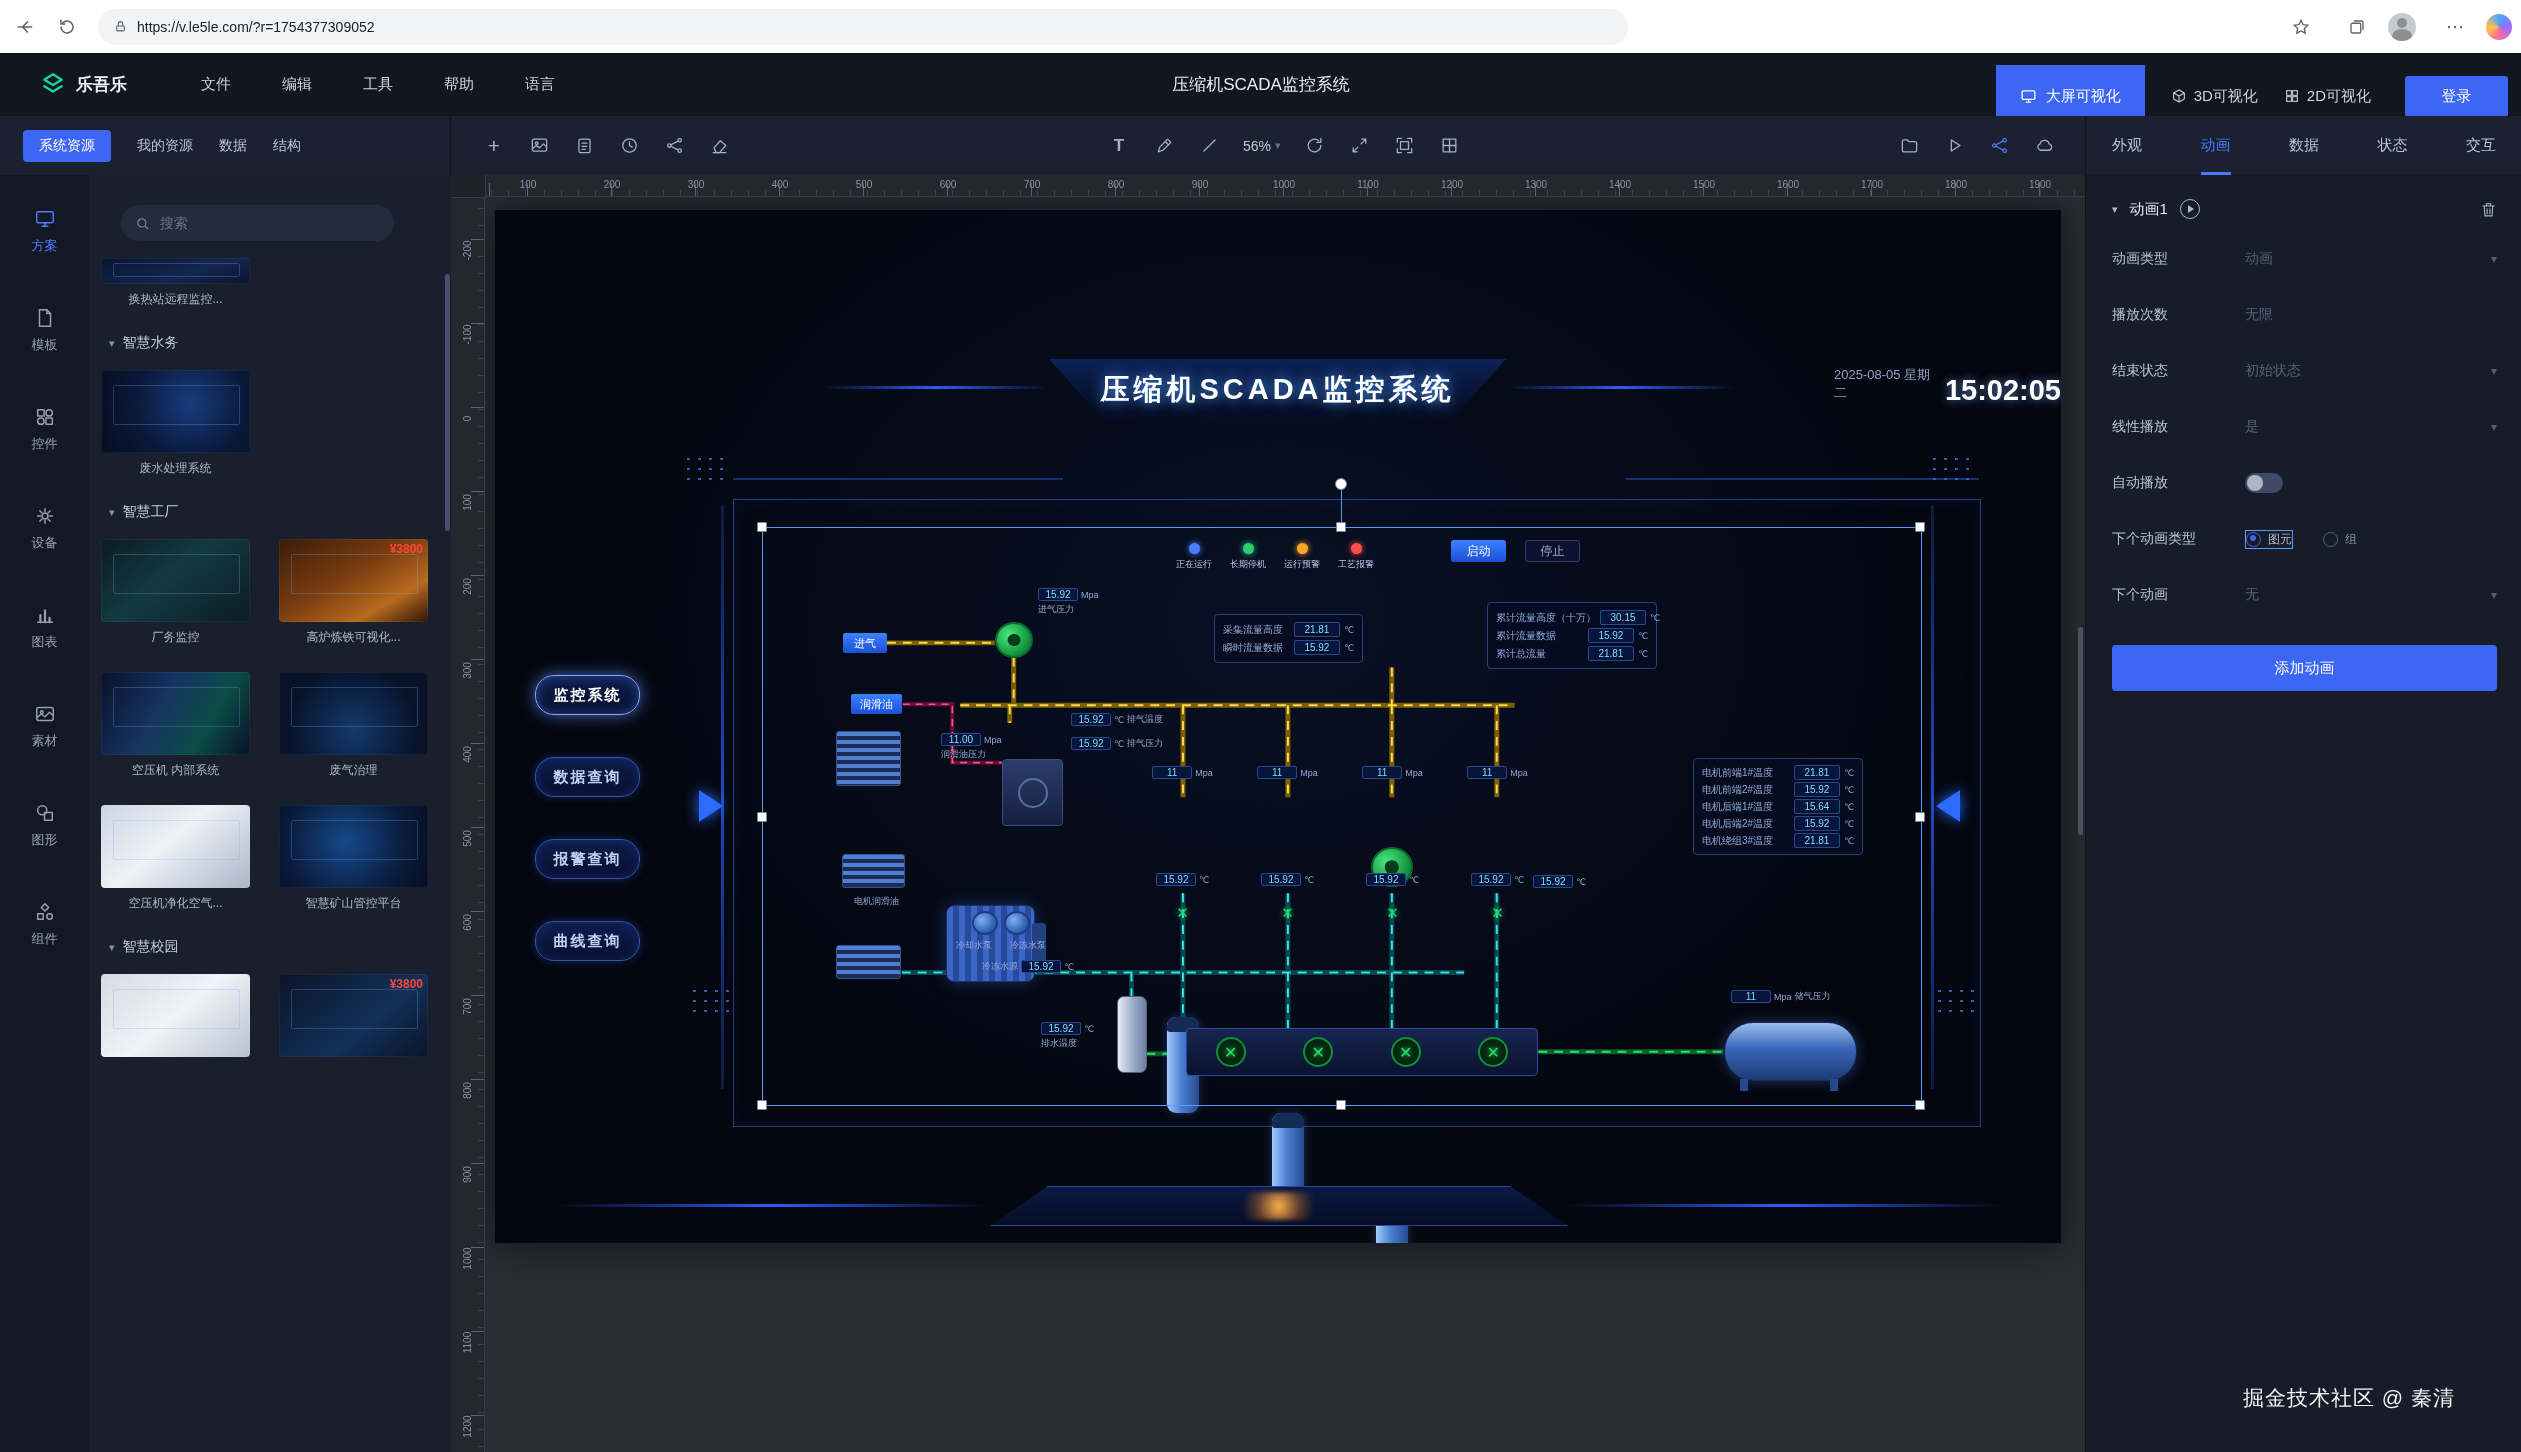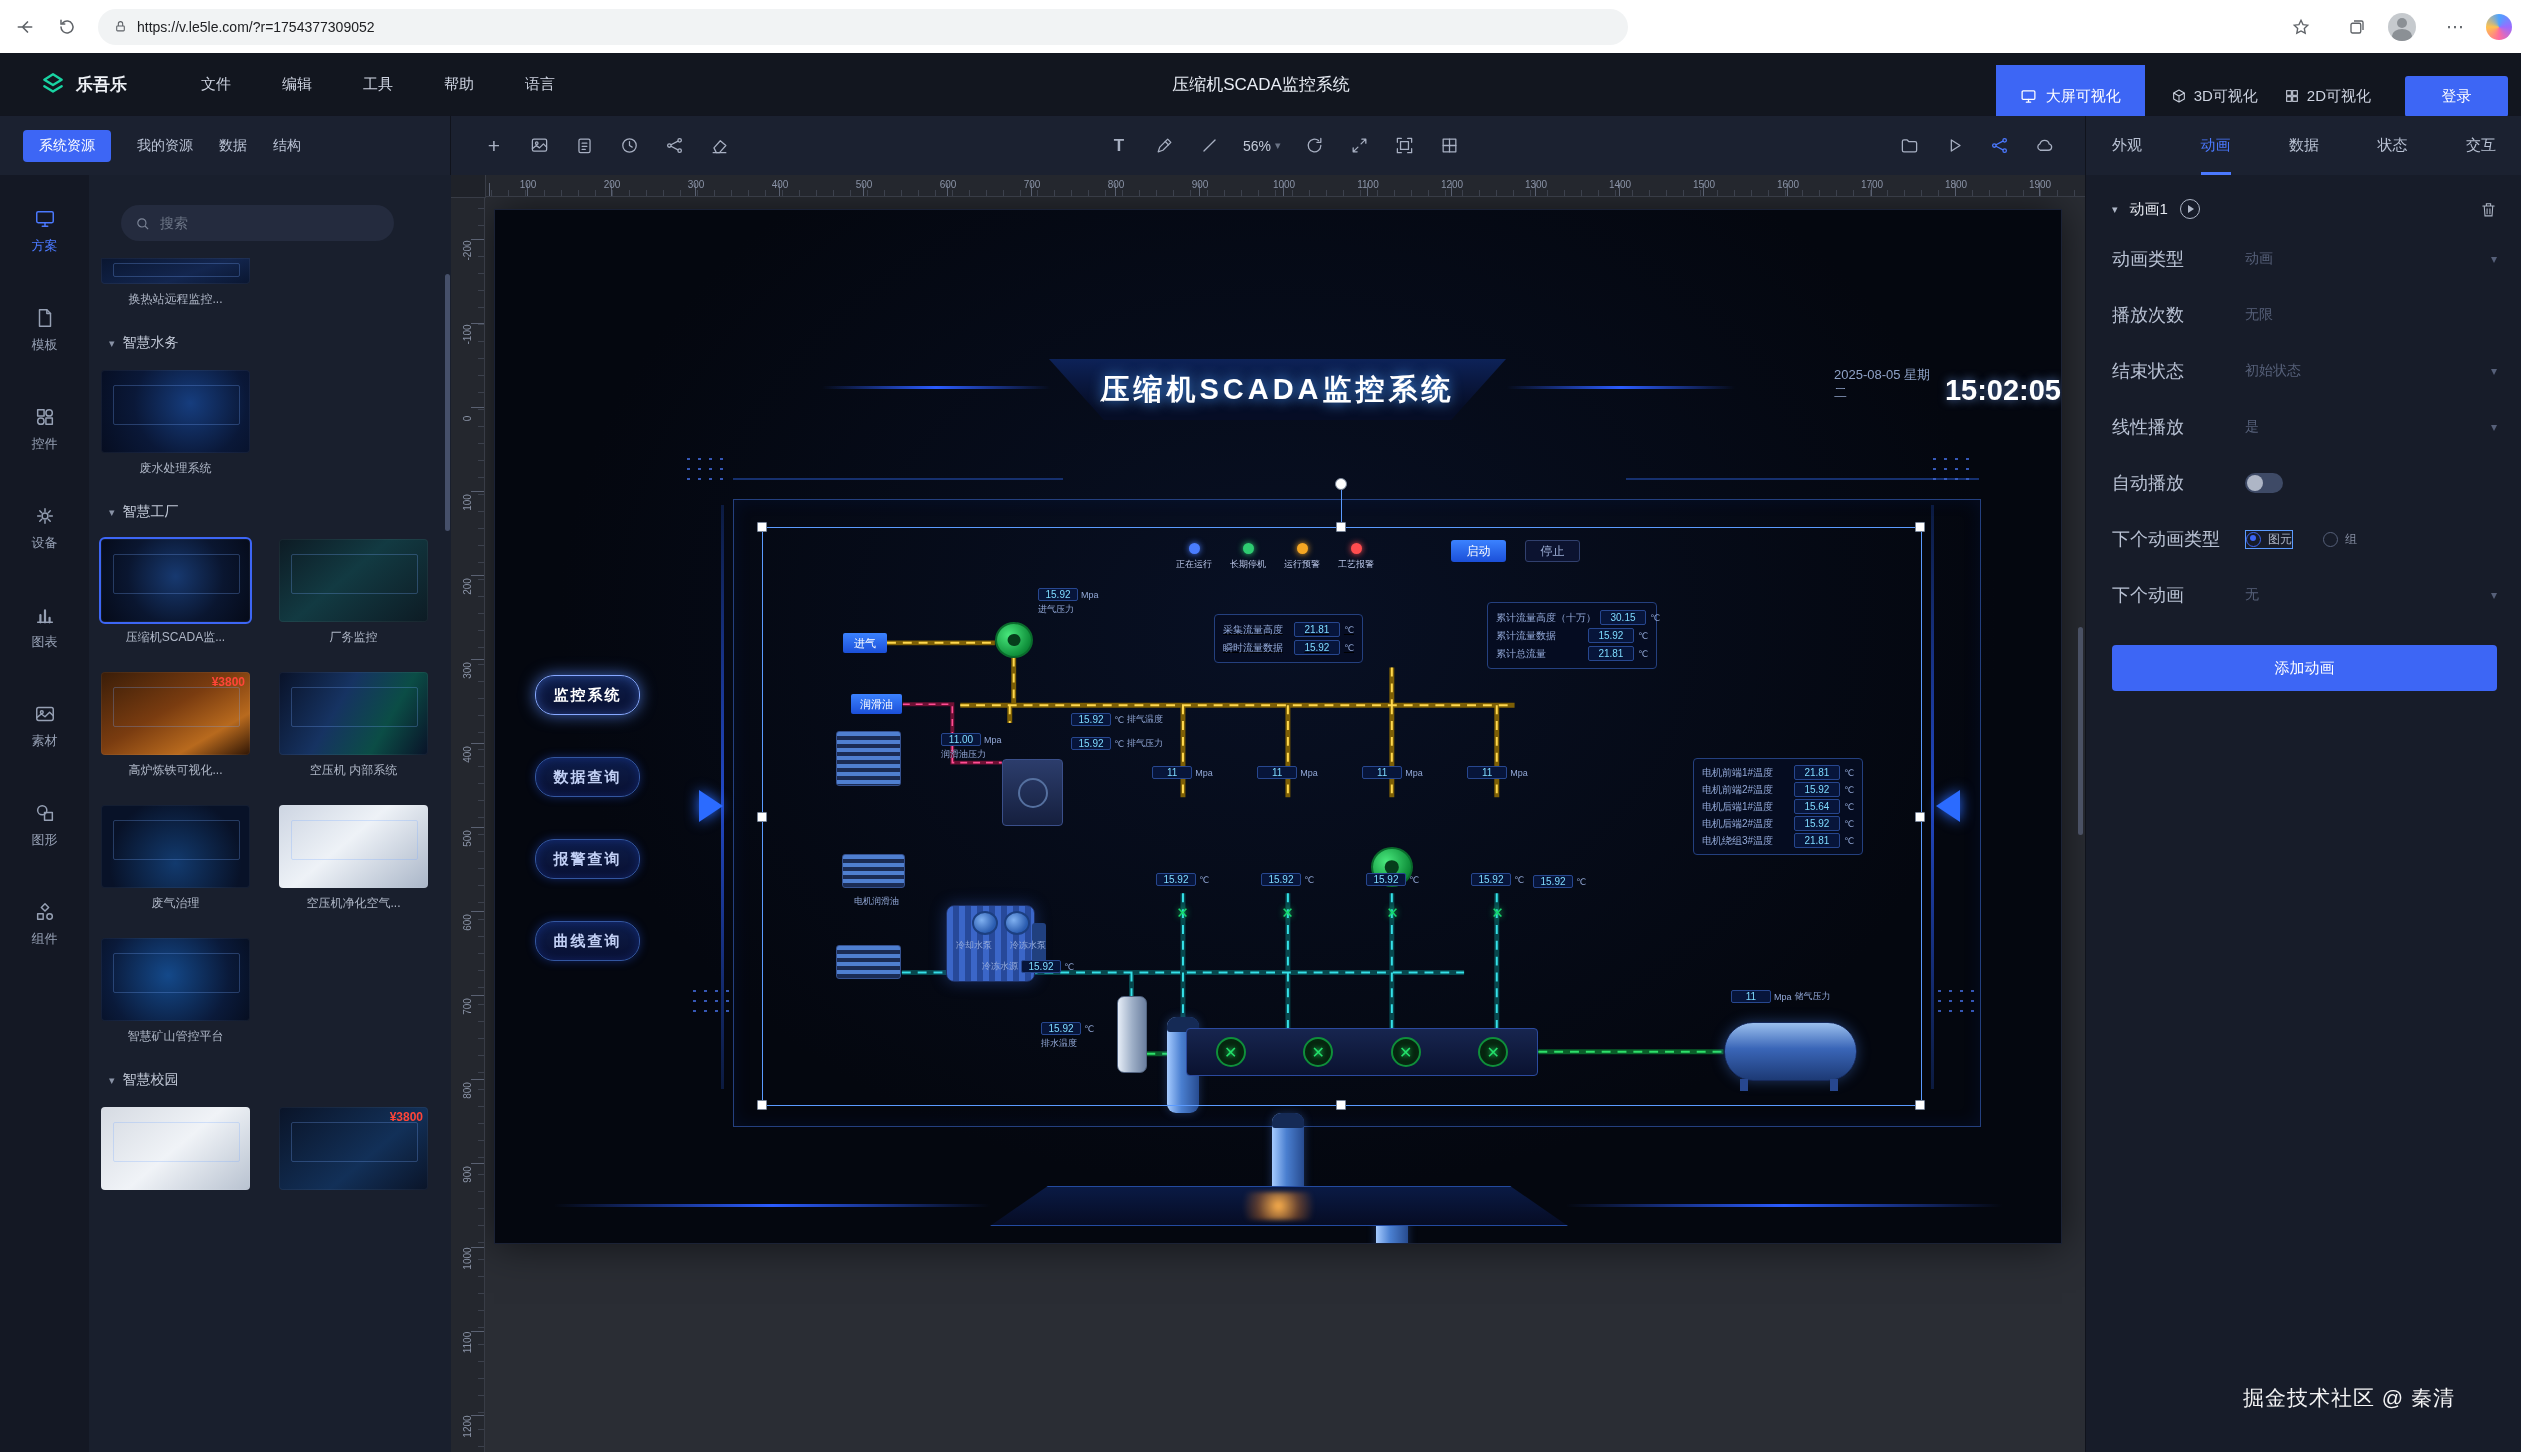--- a/index.html
+++ b/index.html
@@ -167,21 +167,21 @@
 
   
   .inspector{left:2085px;top:175px;width:437px;height:1277px;background:#171c29;border-left:1px solid #10131c;}
   .ihdr{display:flex;align-items:center;gap:12px;margin:24px 26px 0 26px;color:#e6e9f0;font-size:15px;}
   .ihdr .chv{color:#aeb6c6;font-size:11px;}
   .playcirc{width:20px;height:20px;border-radius:50%;border:1.4px solid #aeb6c6;display:flex;align-items:center;justify-content:center;box-sizing:border-box;}
   .playcirc::after{content:"";margin-left:2px;border-top:4px solid transparent;border-bottom:4px solid transparent;border-left:6px solid #aeb6c6;}
   .trash{margin-left:auto;color:#aeb6c6;}
   .trash svg{width:17px;height:17px;stroke:currentColor;fill:none;stroke-width:1.5;stroke-linecap:round;}
   .irow{display:flex;align-items:center;height:56px;padding:0 26px;}
-  .irow .lab{width:133px;color:#b9c2d4;font-size:18px;flex-shrink:0;}
+  .irow .lab{width:133px;color:#b9c2d4;font-size:14px;flex-shrink:0;}
   .irow .val{color:#566079;font-size:14px;flex:1;}
   .irow .chv2{color:#566079;font-size:12px;}
   .toggle{width:38px;height:20px;border-radius:10px;background:#3e4a66;position:relative;}
   .toggle::after{content:"";position:absolute;left:2px;top:2px;width:16px;height:16px;border-radius:50%;background:#aeb6c6;}
   .radio{display:flex;align-items:center;gap:7px;margin-right:30px;}
   .rdot{width:15px;height:15px;border-radius:50%;border:1.6px solid #566079;box-sizing:border-box;position:relative;}
   .radio.sel .rdot{border-color:#3d66f5;}
   .radio.sel .rdot::after{content:"";position:absolute;left:2.6px;top:2.6px;width:6.4px;height:6.4px;border-radius:50%;background:#3d66f5;}
   .radio .rlab{font-size:12px;color:#aeb6c6;}
   .radio.dim .rlab{color:#848ca0;}
@@ -510,24 +510,20 @@
         <div class="lib-item">
           <div class="thumb t-water"></div>
           <div class="lib-label">废水处理系统</div>
         </div>
       </div>
       <div class="sechdr">
           <span class="chv">▾</span>
           <span>智慧工厂</span>
         </div>
       <div class="grid">
-        <div class="lib-item selected">
-          <div class="thumb t-scada"></div>
-          <div class="lib-label">压缩机SCADA监...</div>
-        </div>
         <div class="lib-item">
           <div class="thumb t-factory"></div>
           <div class="lib-label">厂务监控</div>
         </div>
         <div class="lib-item">
           <div class="thumb t-furnace">
               <span class="price">¥3800</span>
             </div>
           <div class="lib-label">高炉炼铁可视化...</div>
         </div>

